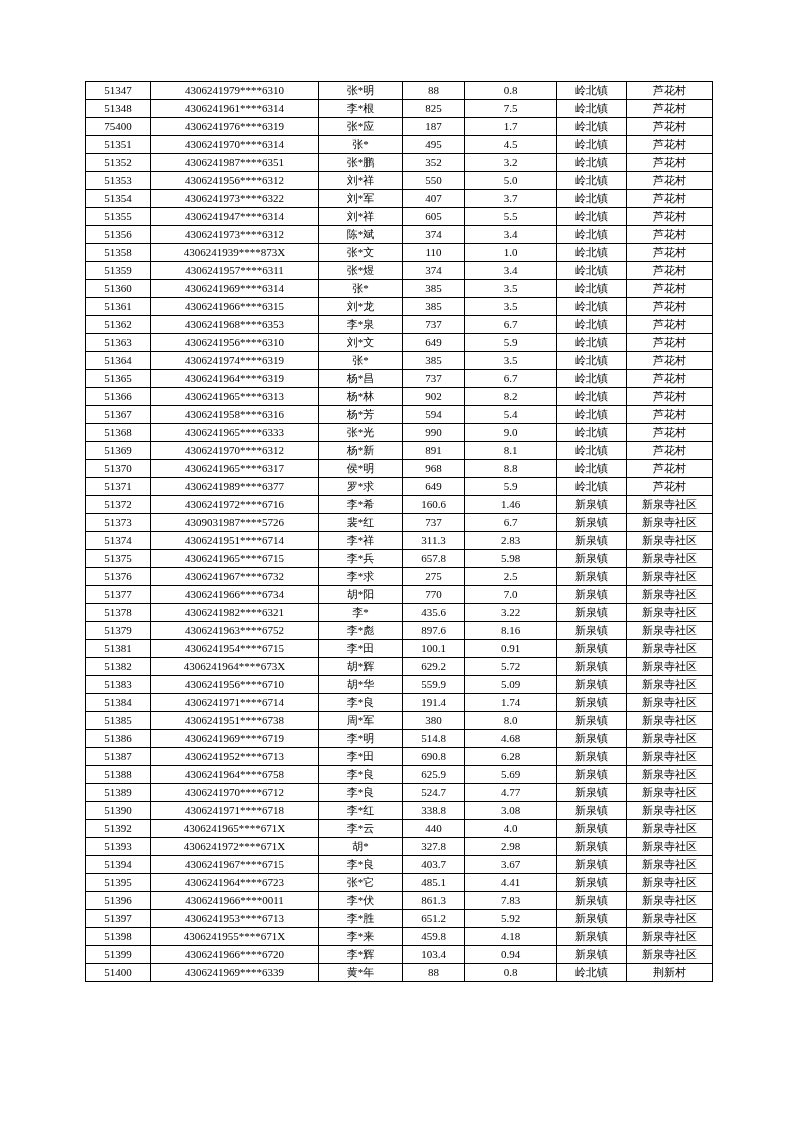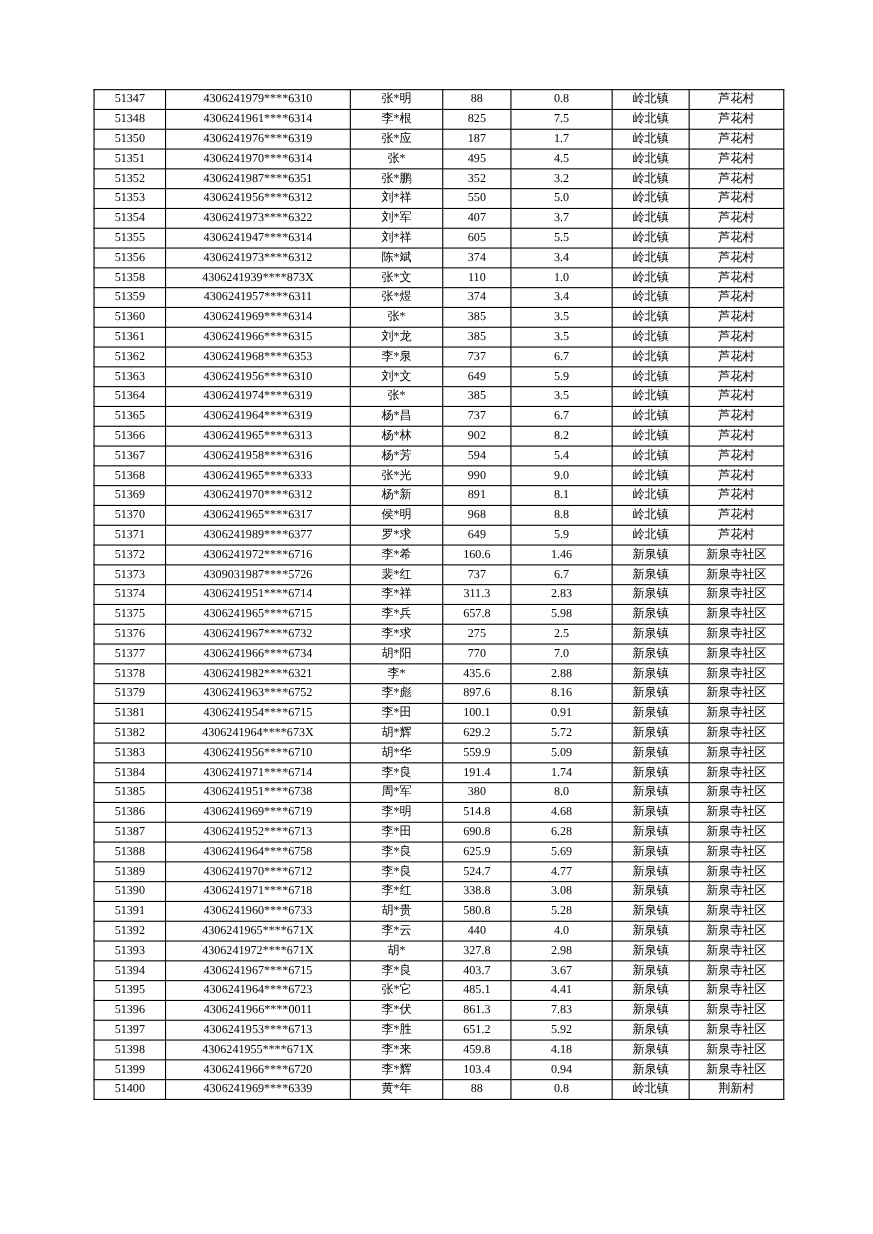--- a/index.html
+++ b/index.html
@@ -71,21 +71,21 @@
         <tr>
           <td>51348</td>
           <td>4306241961****6314</td>
           <td>李*根</td>
           <td>825</td>
           <td>7.5</td>
           <td>岭北镇</td>
           <td>芦花村</td>
         </tr>
         <tr>
-          <td>51350</td>
+          <td>75400</td>
           <td>4306241976****6319</td>
           <td>张*应</td>
           <td>187</td>
           <td>1.7</td>
           <td>岭北镇</td>
           <td>芦花村</td>
         </tr>
         <tr>
           <td>51351</td>
           <td>4306241970****6314</td>
@@ -318,21 +318,21 @@
           <td>770</td>
           <td>7.0</td>
           <td>新泉镇</td>
           <td>新泉寺社区</td>
         </tr>
         <tr>
           <td>51378</td>
           <td>4306241982****6321</td>
           <td>李*</td>
           <td>435.6</td>
-          <td>2.88</td>
+          <td>3.22</td>
           <td>新泉镇</td>
           <td>新泉寺社区</td>
         </tr>
         <tr>
           <td>51379</td>
           <td>4306241963****6752</td>
           <td>李*彪</td>
           <td>897.6</td>
           <td>8.16</td>
           <td>新泉镇</td>
@@ -422,29 +422,20 @@
         <tr>
           <td>51390</td>
           <td>4306241971****6718</td>
           <td>李*红</td>
           <td>338.8</td>
           <td>3.08</td>
           <td>新泉镇</td>
           <td>新泉寺社区</td>
         </tr>
         <tr>
-          <td>51391</td>
-          <td>4306241960****6733</td>
-          <td>胡*贵</td>
-          <td>580.8</td>
-          <td>5.28</td>
-          <td>新泉镇</td>
-          <td>新泉寺社区</td>
-        </tr>
-        <tr>
           <td>51392</td>
           <td>4306241965****671X</td>
           <td>李*云</td>
           <td>440</td>
           <td>4.0</td>
           <td>新泉镇</td>
           <td>新泉寺社区</td>
         </tr>
         <tr>
           <td>51393</td>

